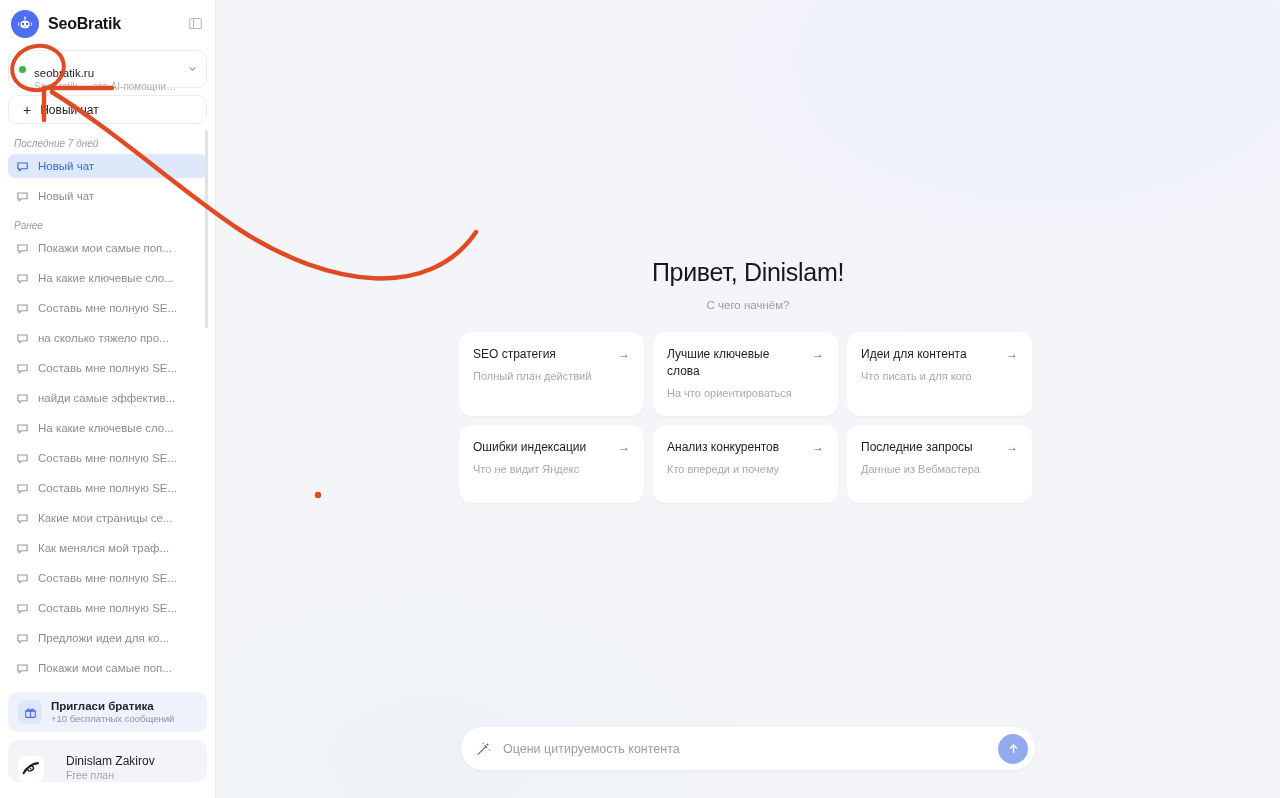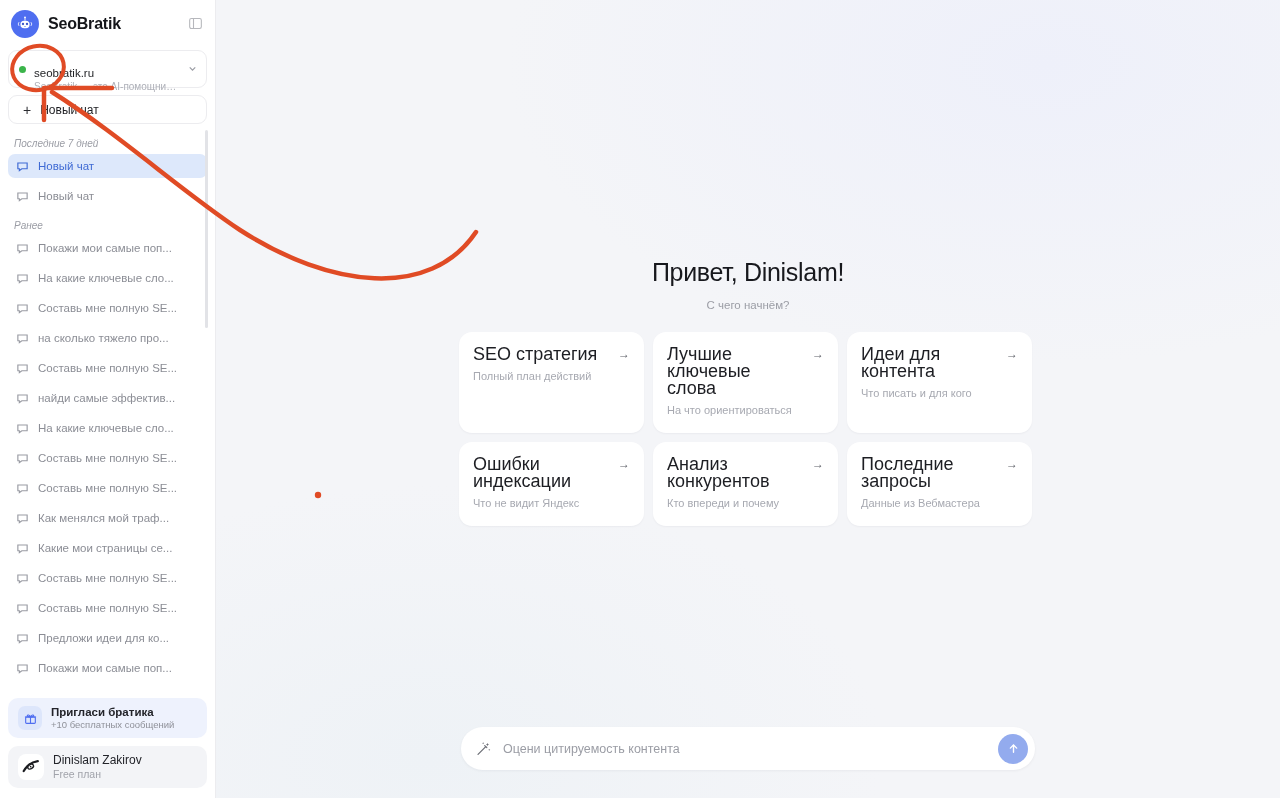--- a/index.html
+++ b/index.html
@@ -95,23 +95,23 @@
   }
   .invite-ic {
     width: 24px; height: 24px; border-radius: 7px; background: #dde6fb;
     display: flex; align-items: center; justify-content: center; color: #4f6ef0;
     flex: 0 0 24px;
   }
   .invite-t1 { font-size: 11.5px; font-weight: bold; color: #23242a; line-height: 14px; }
   .invite-t2 { font-size: 9.5px; color: #8f9199; line-height: 12px; }
 
   .user-card {
-    margin: 0 8px 10px 8px; height: 42px; border-radius: 10px;
-    background: #f3f4f7; display: flex; align-items: center;
-    gap: 9px; padding: 0 10px;
+    margin: 0 8px 16px 8px; height: 42px; border-radius: 10px;
+    background: #f3f4f7; display: flex; align-items: flex-end;
+    gap: 22px; padding: 0 10px;
   }
   .avatar {
     width: 26px; height: 26px; border-radius: 8px; background: #ffffff;
     display: flex; align-items: center; justify-content: center; flex: 0 0 26px;
   }
   .user-t1 { font-size: 12px; color: #23242a; line-height: 15px; }
   .user-t2 { font-size: 10.5px; color: #a1a3ab; line-height: 13px; }
 
   
   .main {
@@ -132,21 +132,21 @@
     display: grid; grid-template-columns: repeat(3, 185px);
     gap: 9px 9px;
   }
   .card {
     background: #ffffff; border-radius: 13px; padding: 14px 14px 15px 14px;
     box-shadow: 0 1px 2px rgba(20,22,40,.045);
     min-height: 78px;
   }
   .card-top { display: flex; align-items: flex-start; gap: 8px; }
   .card-title {
-    font-size: 18px; color: #1d1e23; line-height: 17px; flex: 1;
+    font-size: 12px; color: #1d1e23; line-height: 17px; flex: 1;
   }
   .card-arrow { color: #5c5e66; font-size: 12px; line-height: 17px; flex: 0 0 auto; }
   .card-sub { font-size: 11px; color: #a7a9b1; margin-top: 6px; line-height: 15px; }
 
   .composer {
     position: absolute; left: 50%; transform: translateX(-50%);
     top: 727px; width: 574px; height: 43px;
     background: #ffffff; border-radius: 22px;
     display: flex; align-items: center; padding: 0 7px 0 14px;
     box-shadow: 0 1px 3px rgba(20,22,40,.05);
@@ -309,29 +309,29 @@
                 </svg>
               </span>
               <span class="ci-label">Составь мне полную SE...</span>
             </div>
             <div class="chat-item">
               <span class="bubble-ic">
                 <svg width="13" height="13" viewBox="0 0 14 14" fill="none" stroke="currentColor" stroke-width="1.25">
                   <path d="M2 3.2h10v6.2H6.3L3.6 11.4V9.4H2z"></path>
                 </svg>
               </span>
+              <span class="ci-label">Какие мои страницы се...</span>
+            </div>
+            <div class="chat-item">
+              <span class="bubble-ic">
+                <svg width="13" height="13" viewBox="0 0 14 14" fill="none" stroke="currentColor" stroke-width="1.25">
+                  <path d="M2 3.2h10v6.2H6.3L3.6 11.4V9.4H2z"></path>
+                </svg>
+              </span>
               <span class="ci-label">Как менялся мой траф...</span>
-            </div>
-            <div class="chat-item">
-              <span class="bubble-ic">
-                <svg width="13" height="13" viewBox="0 0 14 14" fill="none" stroke="currentColor" stroke-width="1.25">
-                  <path d="M2 3.2h10v6.2H6.3L3.6 11.4V9.4H2z"></path>
-                </svg>
-              </span>
-              <span class="ci-label">Какие мои страницы се...</span>
             </div>
             <div class="chat-item">
               <span class="bubble-ic">
                 <svg width="13" height="13" viewBox="0 0 14 14" fill="none" stroke="currentColor" stroke-width="1.25">
                   <path d="M2 3.2h10v6.2H6.3L3.6 11.4V9.4H2z"></path>
                 </svg>
               </span>
               <span class="ci-label">Составь мне полную SE...</span>
             </div>
             <div class="chat-item">

